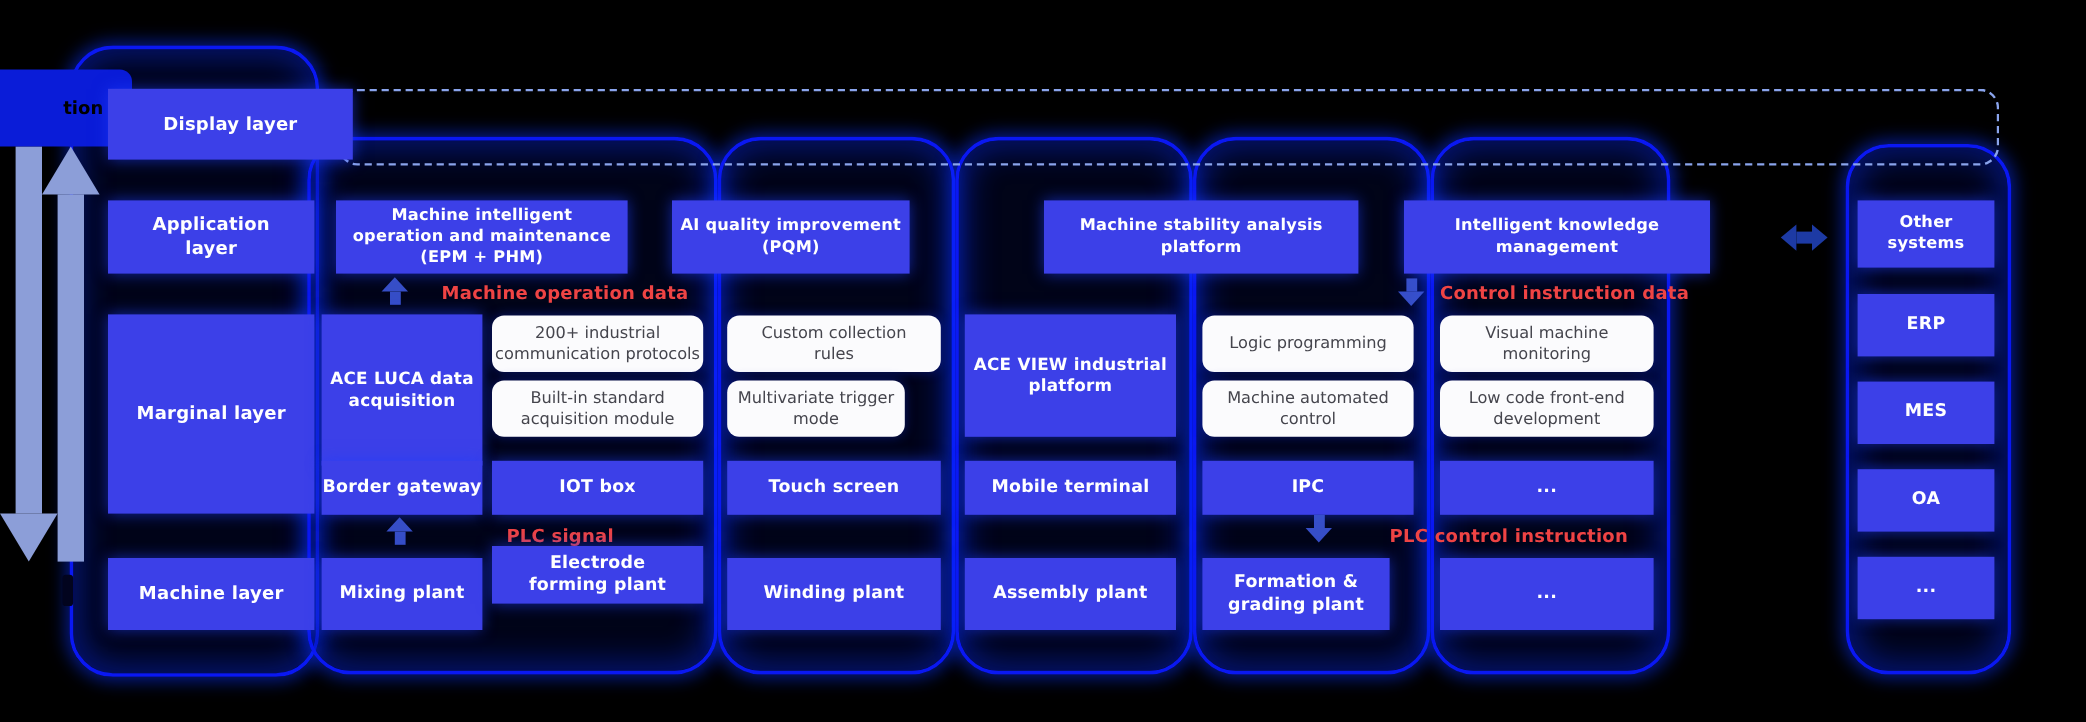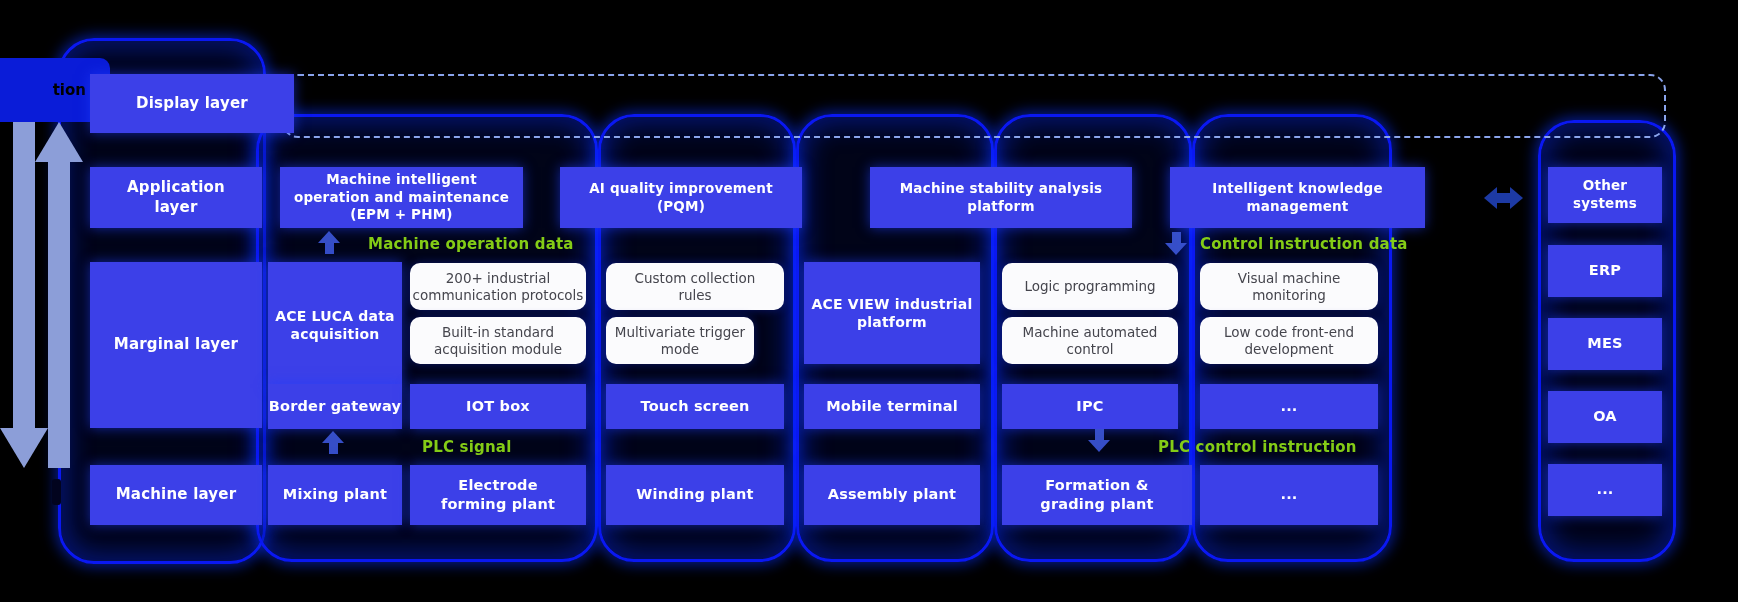--- a/index.html
+++ b/index.html
@@ -9,21 +9,21 @@
         background:rgba(4,14,80,.30);
         box-shadow:0 0 14px 3px rgba(10,50,255,.55), inset 0 0 26px 8px rgba(10,45,255,.38);}
   .dashed{position:absolute;border:2px dashed #8aa4ec;border-radius:16px;}
   .box{position:absolute;background:#3c40e8;color:#fff;display:flex;align-items:center;justify-content:center;
        text-align:center;font-weight:700;font-size:14.5px;line-height:1.32;white-space:pre-line;
        box-shadow:0 0 12px rgba(30,60,255,.6);letter-spacing:.2px;}
   .hbox{font-size:13.5px;}
   .wbox{position:absolute;background:#fbfbfd;color:#45454d;display:flex;align-items:center;justify-content:center;
         text-align:center;font-weight:400;font-size:13.5px;line-height:1.25;white-space:pre-line;
         border-radius:10px;box-shadow:0 0 10px rgba(20,40,200,.45);}
-  .flowlabel{position:absolute;color:#84cc16;font-weight:700;font-size:15px;white-space:nowrap;letter-spacing:.2px;}
+  .flowlabel{position:absolute;color:#ef4444;font-weight:700;font-size:15px;white-space:nowrap;letter-spacing:.2px;}
   
   .sm-arrow{position:absolute;width:22px;opacity:.92;}
   .sm-arrow .head-up{width:0;height:0;border-left:11px solid transparent;border-right:11px solid transparent;border-bottom:12px solid #3b55d6;}
   .sm-arrow .head-down{width:0;height:0;border-left:11px solid transparent;border-right:11px solid transparent;border-top:12px solid #3b55d6;}
   .sm-arrow .shaft{width:9px;height:11px;background:#3b55d6;margin:0 auto;}
   
   .big-arrow{position:absolute;width:48px;}
   .big-arrow .shaft{width:22px;background:#8c9ed8;margin:0 auto;}
   .big-arrow .head-down{width:0;height:0;border-left:24px solid transparent;border-right:24px solid transparent;border-top:40px solid #8c9ed8;}
   .big-arrow .head-up{width:0;height:0;border-left:24px solid transparent;border-right:24px solid transparent;border-bottom:40px solid #8c9ed8;}
@@ -67,21 +67,21 @@
 
   <div class="box" style="left:90px;top:74px;width:204px;height:59px;font-size:15px;"><span>Display layer</span></div>
   <div class="box" style="left:90px;top:167px;width:172px;height:61px;font-size:15px;"><span>Application
 layer</span></div>
   <div class="box" style="left:90px;top:262px;width:172px;height:166px;font-size:15px;"><span>Marginal layer</span></div>
   <div class="box" style="left:90px;top:465px;width:172px;height:60px;font-size:15px;"><span>Machine layer</span></div>
 
   <div class="box hbox" style="left:280px;top:167px;width:243px;height:61px;"><span>Machine intelligent
 operation and maintenance
 (EPM + PHM)</span></div>
-  <div class="box hbox" style="left:560px;top:167px;width:242px;height:61px;"><span>AI quality improvement
+  <div class="box hbox" style="left:560px;top:167px;width:198px;height:61px;"><span>AI quality improvement
 (PQM)</span></div>
   <div class="box hbox" style="left:870px;top:167px;width:262px;height:61px;"><span>Machine stability analysis
 platform</span></div>
   <div class="box hbox" style="left:1170px;top:167px;width:255px;height:61px;"><span>Intelligent knowledge
 management</span></div>
 
   <div class="dbl-arrow" style="left:1484px;top:187px;">
     <div class="h-left"></div>
       <div class="shaft"></div>
       <div class="h-right"></div>
@@ -132,25 +132,25 @@
       <div class="shaft"></div>
     </div>
   <div class="flowlabel" style="left:422px;top:438px;">PLC signal</div>
   <div class="sm-arrow" style="left:1088px;top:429px;">
       <div class="shaft"></div>
       <div class="head-down"></div>
     </div>
   <div class="flowlabel" style="left:1158px;top:438px;">PLC control instruction</div>
 
   <div class="box" style="left:268px;top:465px;width:134px;height:60px;"><span>Mixing plant</span></div>
-  <div class="box" style="left:410px;top:465px;width:176px;height:60px;"><span>Electrode
+  <div class="box" style="left:410px;top:455px;width:176px;height:48px;"><span>Electrode
 forming plant</span></div>
   <div class="box" style="left:606px;top:465px;width:178px;height:60px;"><span>Winding plant</span></div>
   <div class="box" style="left:804px;top:465px;width:176px;height:60px;"><span>Assembly plant</span></div>
-  <div class="box" style="left:1002px;top:465px;width:190px;height:60px;"><span>Formation &amp;
+  <div class="box" style="left:1002px;top:465px;width:156px;height:60px;"><span>Formation &amp;
 grading plant</span></div>
   <div class="box" style="left:1200px;top:465px;width:178px;height:60px;"><span>...</span></div>
 
   <div class="box" style="left:1548px;top:245px;width:114px;height:52px;"><span>ERP</span></div>
   <div class="box" style="left:1548px;top:318px;width:114px;height:52px;"><span>MES</span></div>
   <div class="box" style="left:1548px;top:391px;width:114px;height:52px;"><span>OA</span></div>
   <div class="box" style="left:1548px;top:464px;width:114px;height:52px;"><span>...</span></div>
 
 </div>
 

